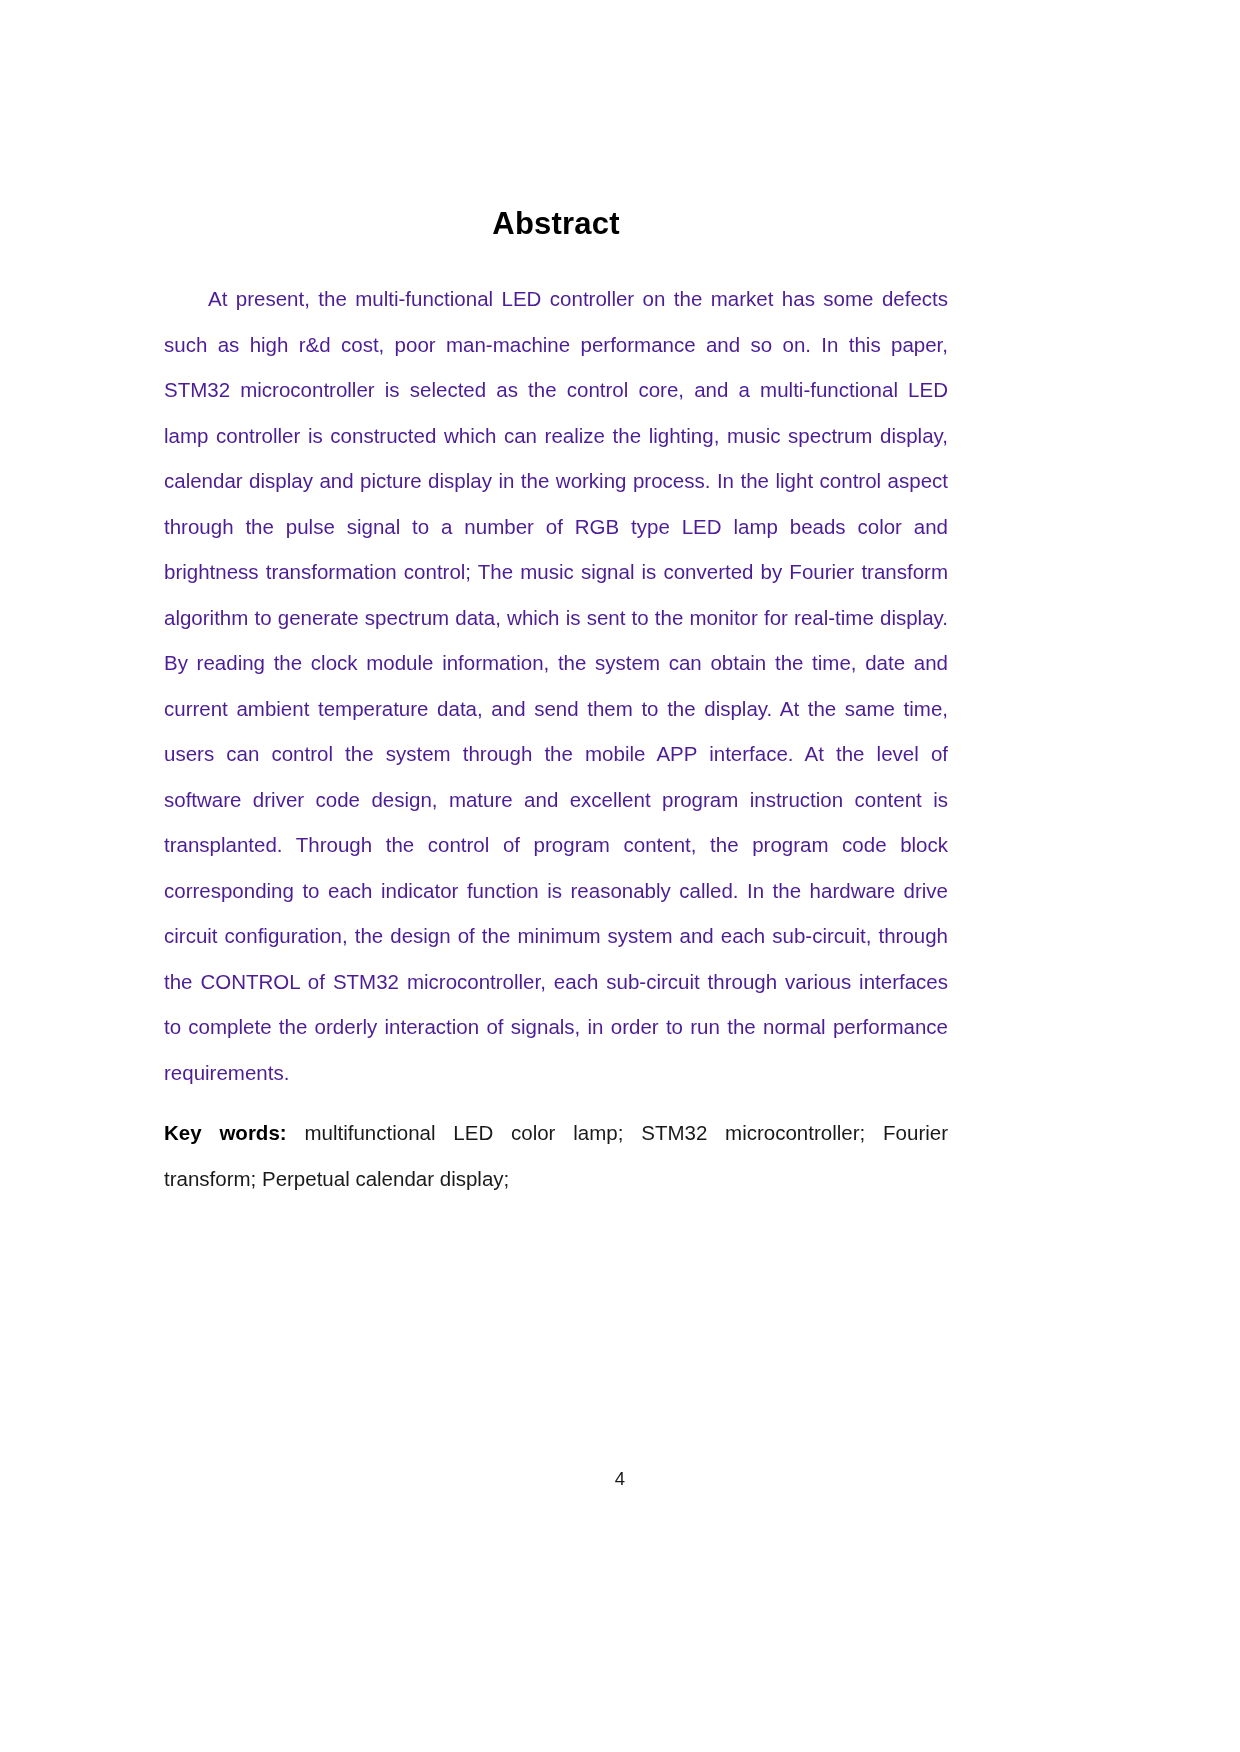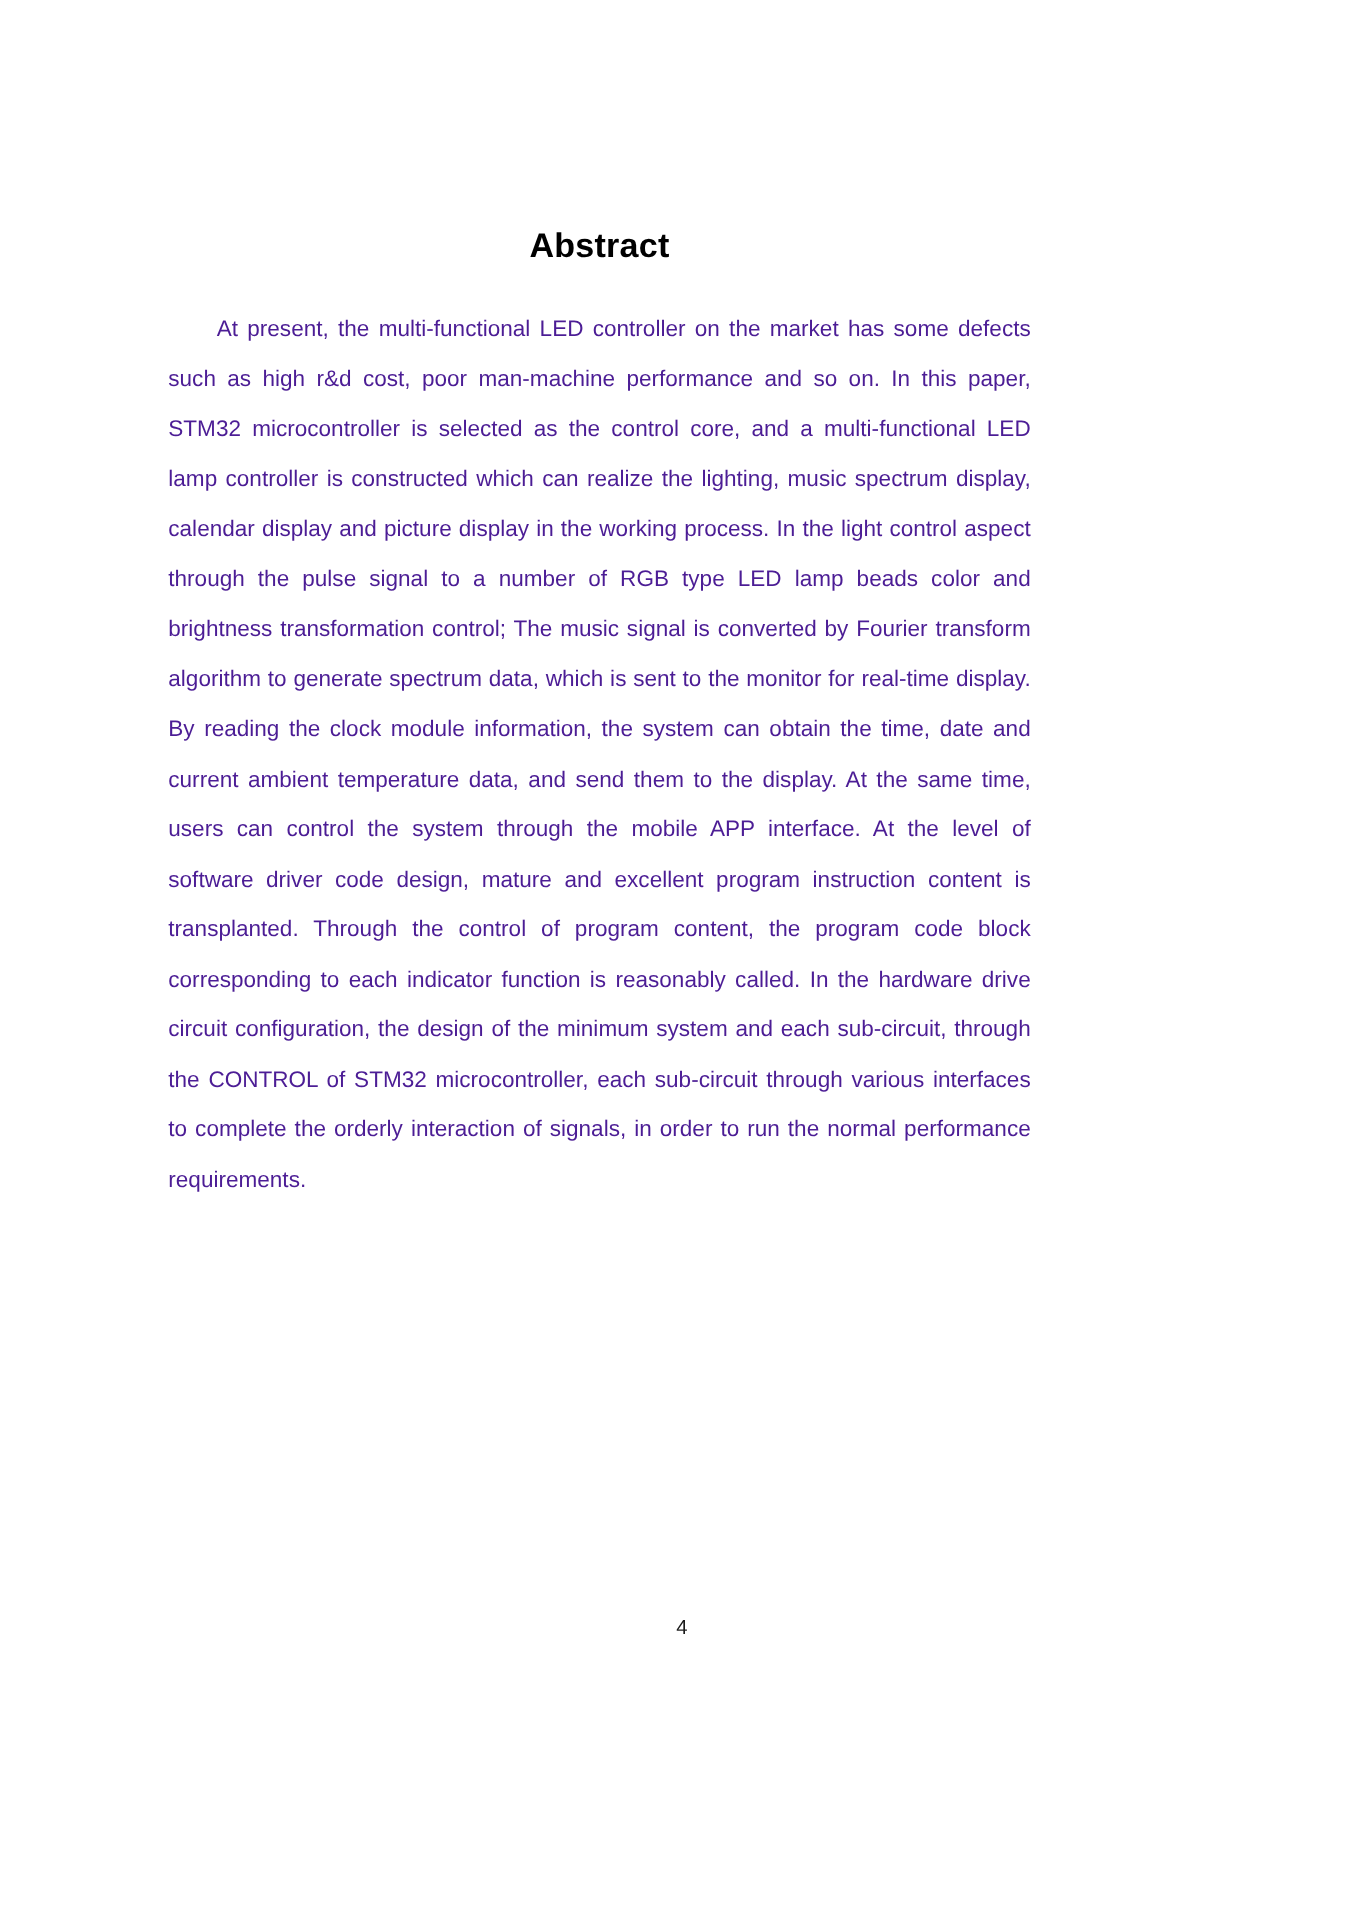--- a/index.html
+++ b/index.html
@@ -15,21 +15,21 @@
     position: relative;
     width: 1240px;
     height: 1752px;
     margin: 0 auto;
     background: #ffffff;
     box-sizing: border-box;
     overflow: hidden;
   }
   .content {
     position: absolute;
-    left: 153px;
+    left: 164px;
     top: 0;
     width: 784px;
   }
   .abstract-title {
     text-align: center;
     font-size: 31px;
     font-weight: 700;
     letter-spacing: 0.2px;
     color: #000000;
     margin: 0;
@@ -74,18 +74,21 @@
 <body>
 
 <div class="page">
 
   <div class="content">
 
     <h1 class="abstract-title">Abstract</h1>
 
     <p class="abstract-body">At present, the multi-functional LED controller on the market has some defects such as high r&amp;d cost, poor man-machine performance and so on. In this paper, STM32 microcontroller is selected as the control core, and a multi-functional LED lamp controller is constructed which can realize the lighting, music spectrum display, calendar display and picture display in the working process. In the light control aspect through the pulse signal to a number of RGB type LED lamp beads color and brightness transformation control; The music signal is converted by Fourier transform algorithm to generate spectrum data, which is sent to the monitor for real-time display. By reading the clock module information, the system can obtain the time, date and current ambient temperature data, and send them to the display. At the same time, users can control the system through the mobile APP interface. At the level of software driver code design, mature and excellent program instruction content is transplanted. Through the control of program content, the program code block corresponding to each indicator function is reasonably called. In the hardware drive circuit configuration, the design of the minimum system and each sub-circuit, through the CONTROL of STM32 microcontroller, each sub-circuit through various interfaces to complete the orderly interaction of signals, in order to run the normal performance requirements.</p>
 
+    <p class="keywords">
+      <span class="keywords-label">Key words:</span><span> multifunctional LED color lamp; STM32 microcontroller;  Fourier transform; Perpetual calendar display;</span>
+    </p>
 
   </div>
 
   <div class="page-number">4</div>
 
 </div>
 
 </body></html>

